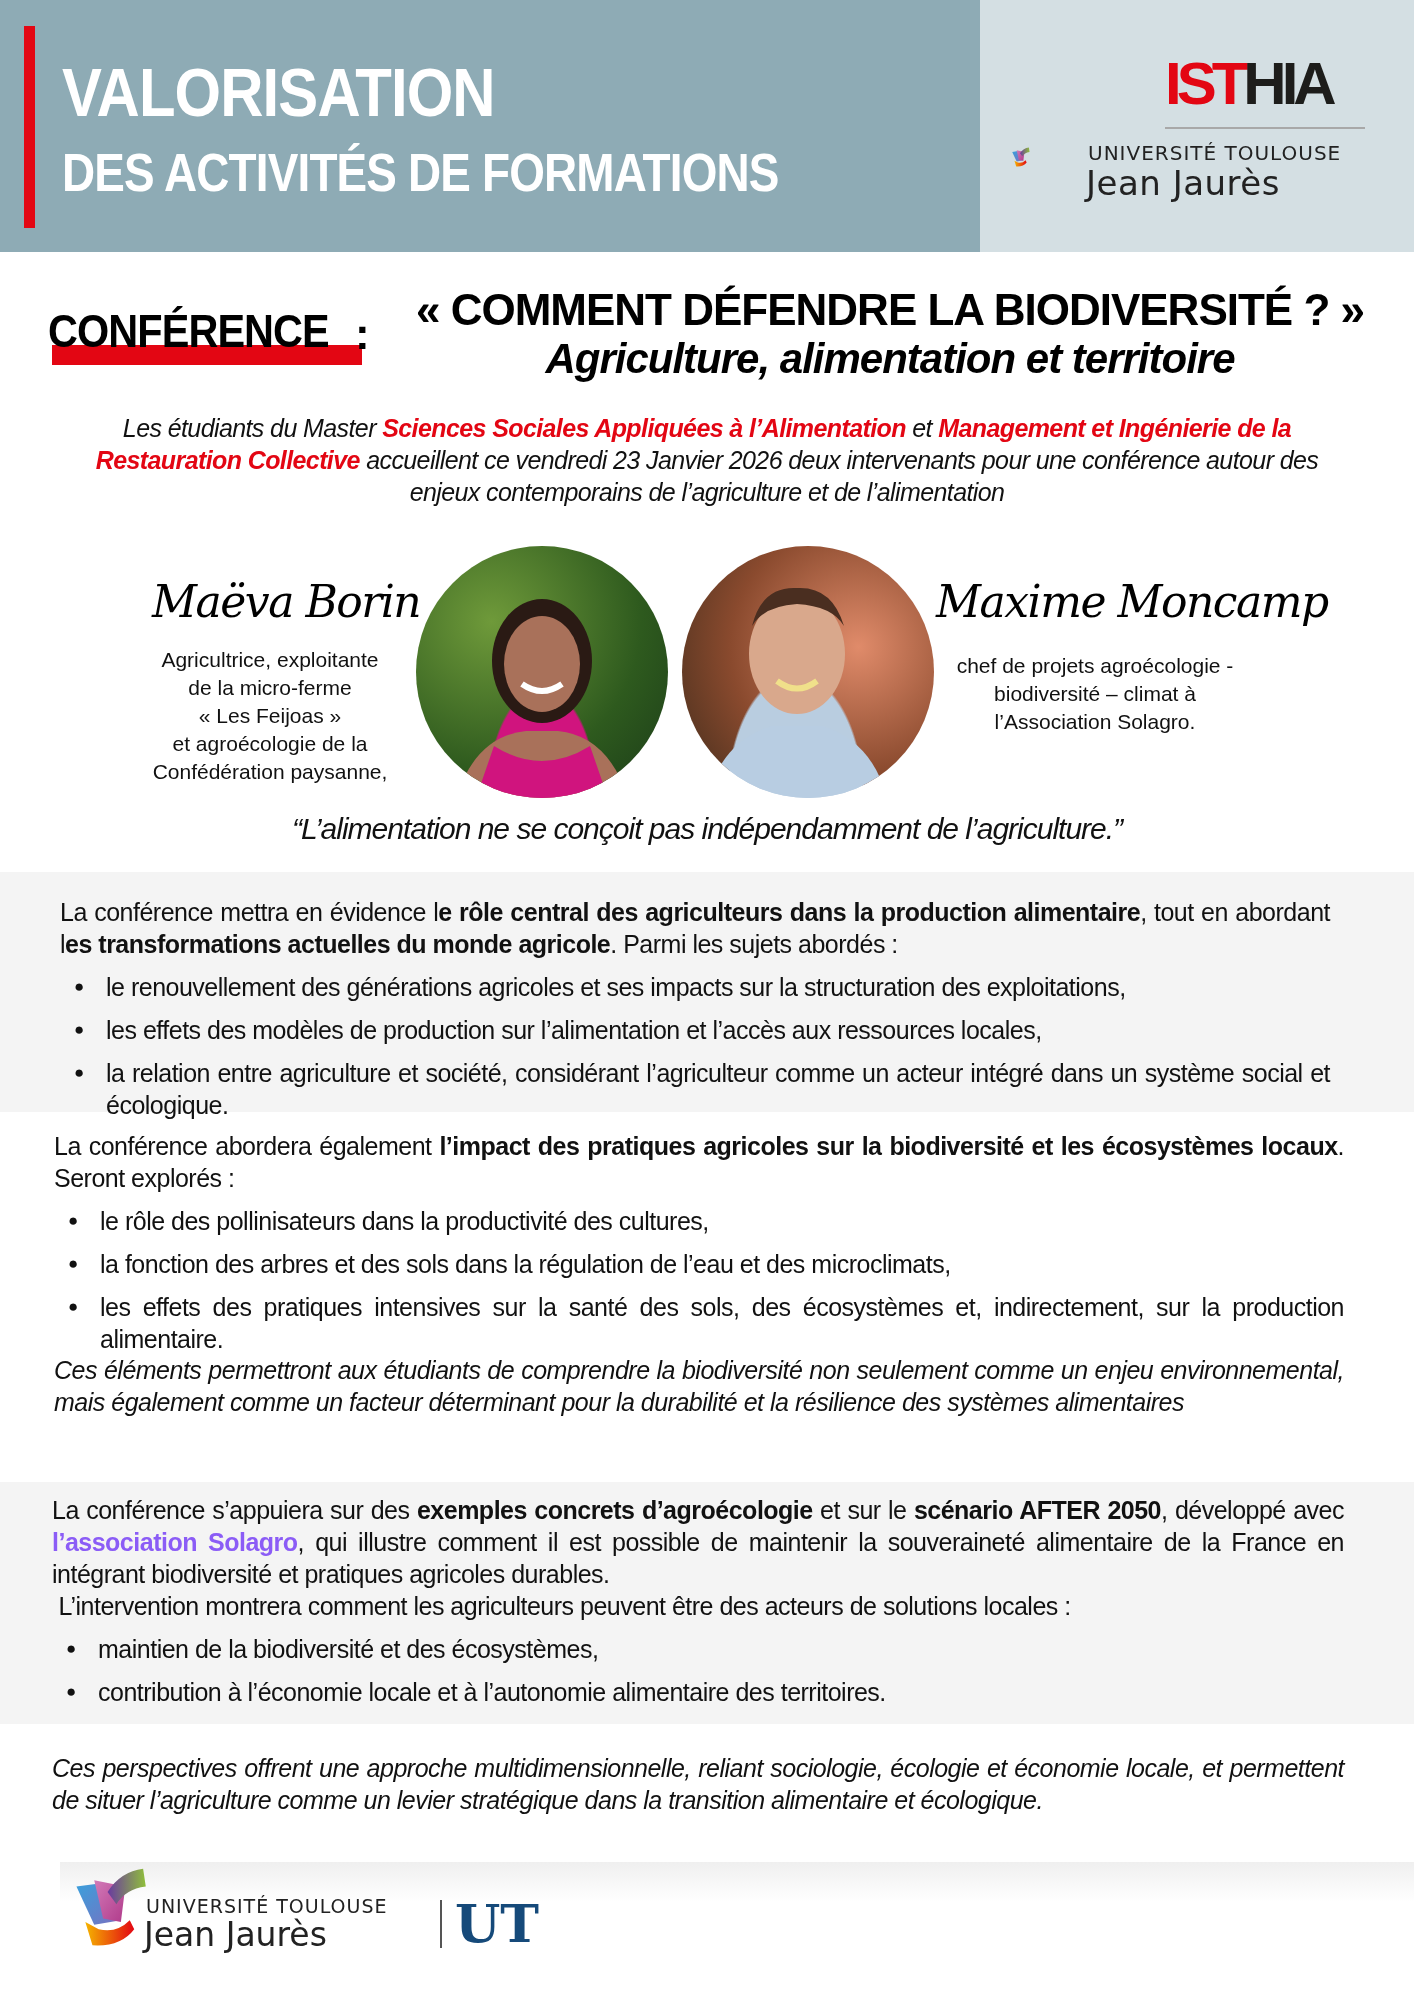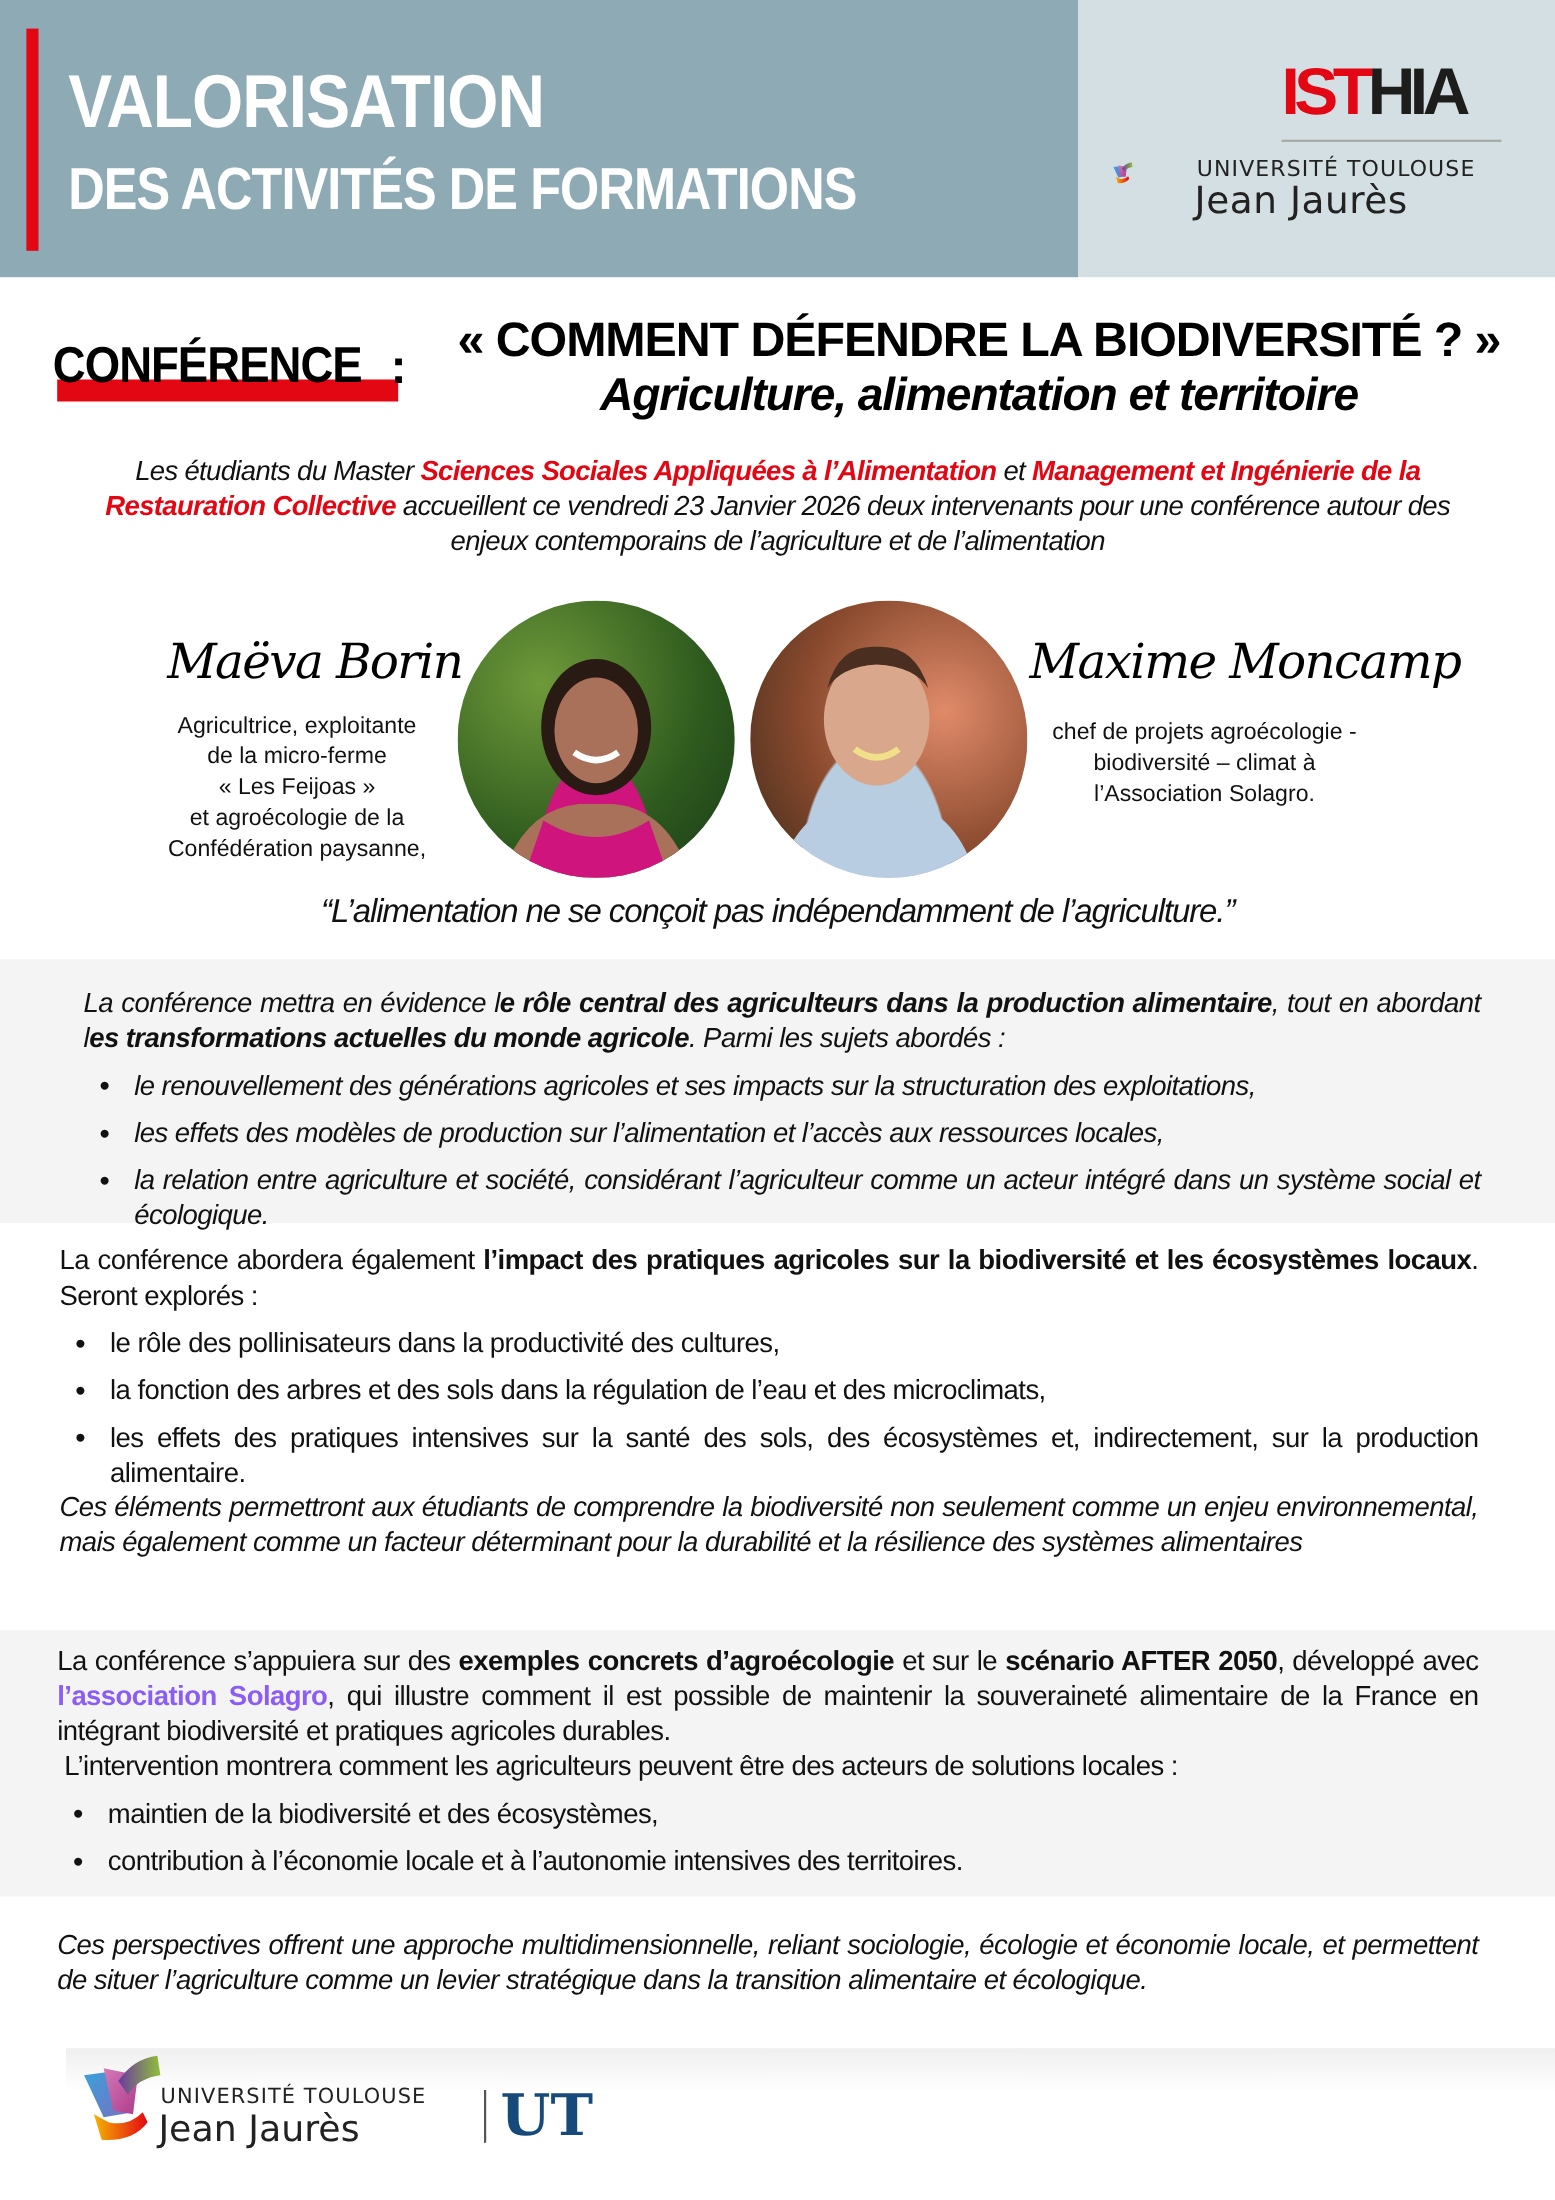--- a/index.html
+++ b/index.html
@@ -147,21 +147,21 @@
 <div class="speaker-name" style="left:936px; top:580px;">Maxime Moncamp</div>
 <div class="speaker-desc" style="left:935px; top:652px; width:320px;">
   <div>chef de projets agroécologie -</div>
   <div>biodiversité – climat à</div>
   <div>l’Association Solagro.</div>
 </div>
 
 <div class="quote">“L’alimentation ne se conçoit pas indépendamment de l’agriculture.”</div>
 
 <div class="section sec-1 bg-grey">
-  <div class="para justify" style="left:76px; top:24px; width:1270px;font-style:italic;">
+  <div class="para justify" style="left:60px; top:24px; width:1270px;">
     <span>La conférence mettra en évidence l</span><b>e rôle central des agriculteurs dans la production alimentaire</b><span>, tout en abordant l</span><b>es transformations actuelles du monde agricole</b><span>. Parmi les sujets abordés :</span>
     <ul class="bullets">
       <li>le renouvellement des générations agricoles et ses impacts sur la structuration des exploitations,</li>
       <li>les effets des modèles de production sur l’alimentation et l’accès aux ressources locales,</li>
       <li class="justify">la relation entre agriculture et société, considérant l’agriculteur comme un acteur intégré dans un système social et écologique.</li>
     </ul>
   </div>
 </div>
 
 <div class="section sec-2">
@@ -177,21 +177,21 @@
 </div>
 
 <div class="section sec-3 bg-grey">
   <div class="para justify" style="left:52px; top:12px; width:1292px;">
     <span>La conférence s’appuiera sur des </span><b>exemples concrets d’agroécologie</b><span> et sur le </span><b>scénario AFTER 2050</b><span>, développé avec </span><span class="link-solagro">l’association Solagro</span><span>, qui illustre comment il est possible de maintenir la souveraineté alimentaire de la France en intégrant biodiversité et pratiques agricoles durables.</span>
   </div>
   <div class="para" style="left:52px; top:108px; width:1292px;">
     <div style="white-space:pre;"> L’intervention montrera comment les agriculteurs peuvent être des acteurs de solutions locales :</div>
     <ul class="bullets">
       <li>maintien de la biodiversité et des écosystèmes,</li>
-      <li>contribution à l’économie locale et à l’autonomie intensives des territoires.</li>
+      <li>contribution à l’économie locale et à l’autonomie alimentaire des territoires.</li>
     </ul>
   </div>
 </div>
 
 <div class="para justify italic-para" style="left:52px; top:1752px; width:1292px;">Ces perspectives offrent une approche multidimensionnelle, reliant sociologie, écologie et économie locale, et permettent de situer l’agriculture comme un levier stratégique dans la transition alimentaire et écologique.</div>
 
 <div class="footer-fade"></div>
 <svg viewBox="0 0 90 90" style="position:absolute;left:72px;top:1866px;width:80px;height:82px;">
   <defs>
     <linearGradient id="f1" x1="0" y1="0" x2="1" y2="1">

